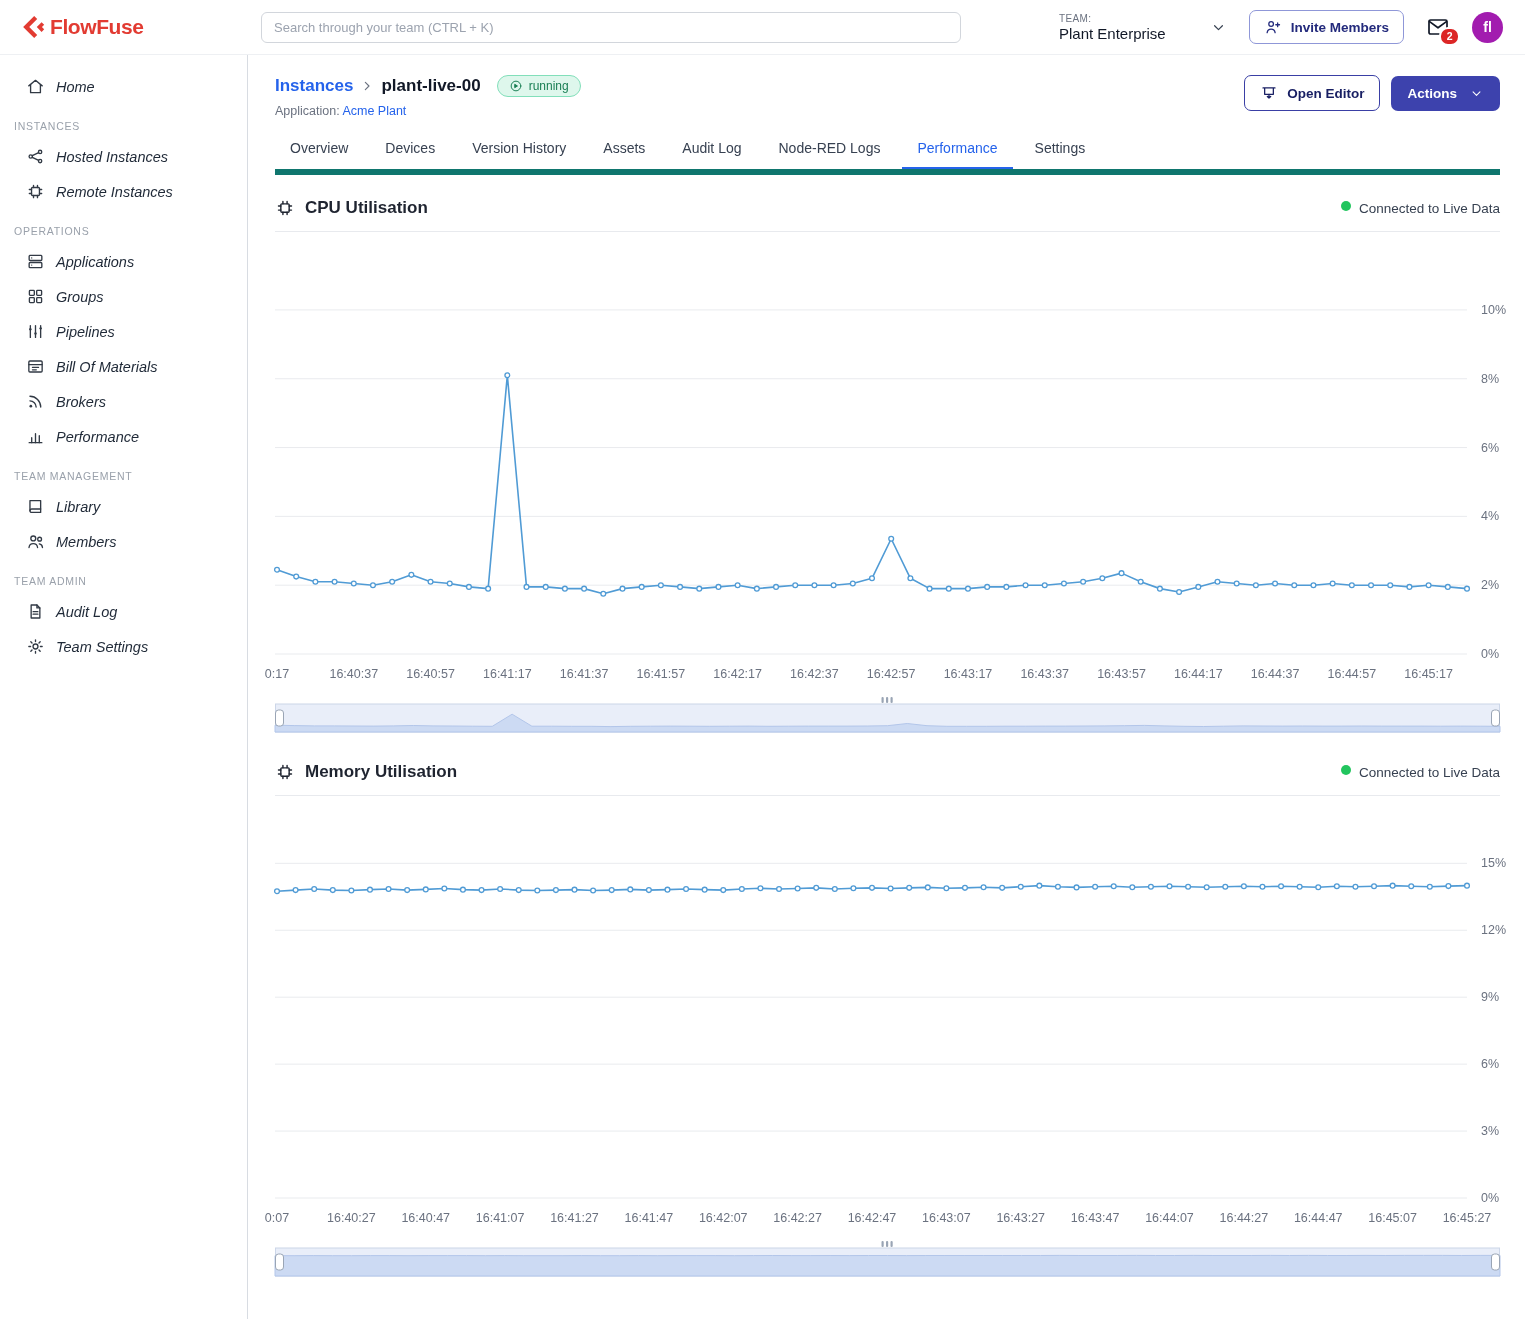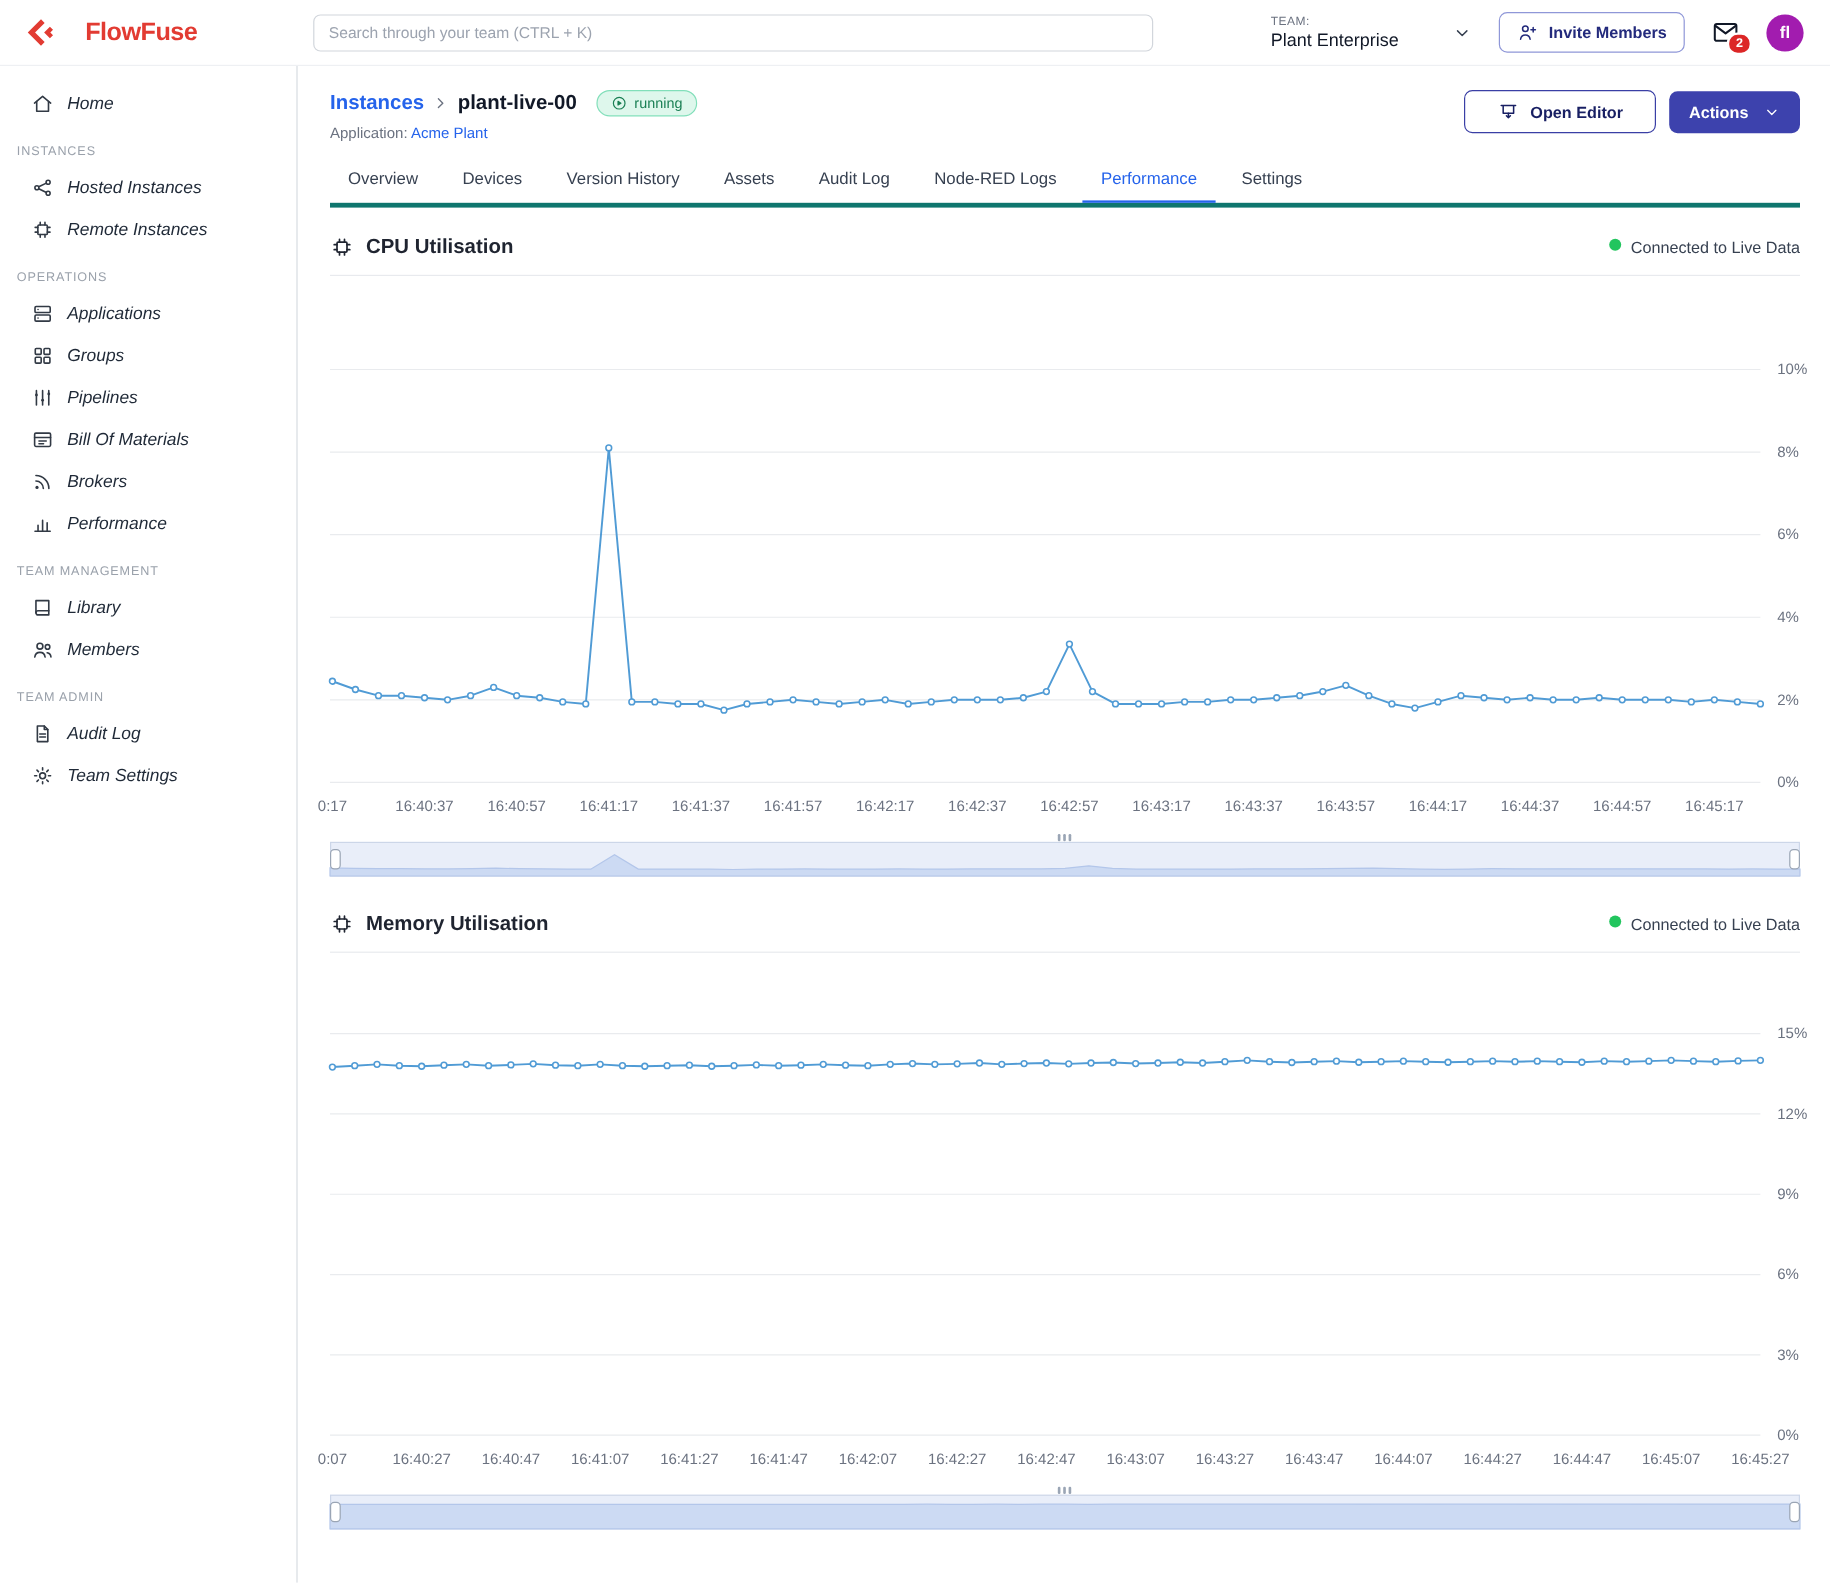--- a/index.html
+++ b/index.html
@@ -4,21 +4,21 @@
 <style>
   * { margin:0; padding:0; box-sizing:border-box; }
   html,body { width:1525px; }
   body { font-family:"Liberation Sans", sans-serif; background:#fff; color:#111827; font-size:14px; }
   :root { --brand-red:#e23b32; --accent:#3d42ad; --link:#2563eb; --green:#22c55e; --badge-red:#dc2626; }
   svg { display:block; font-family:inherit; }
   .svgi { width:100%; height:100%; }
 
   
   .topbar { height:55px; display:flex; align-items:center; background:#fff; border-bottom:1px solid #eef0f3; padding-right:22px; }
-  .brand { width:248px; min-width:248px; display:flex; align-items:center; gap:24px; padding-left:20px; cursor:pointer; }
+  .brand { width:248px; min-width:248px; display:flex; align-items:center; gap:3px; padding-left:20px; cursor:pointer; }
   .brand .logo { width:27px; height:27px; }
   .brand-text { font-size:21px; font-weight:700; color:var(--brand-red); letter-spacing:-0.02em; }
   .search { margin-left:13px; width:700px; height:31px; border:1px solid #d2d6dc; border-radius:6px; padding:0 12px; font-size:13px; color:#374151; outline:none; font-family:inherit; background:#fff; }
   .search::placeholder { color:#9ca3af; }
   .topbar-right { margin-left:auto; display:flex; align-items:center; gap:20px; }
   .team-select { display:flex; align-items:center; gap:44px; cursor:pointer; padding:4px 2px; }
   .team-label { display:block; font-size:10px; color:#6b7280; letter-spacing:.04em; }
   .team-name { display:block; font-size:15px; color:#111827; font-weight:500; margin-top:1px; }
   .chev16 { width:17px; height:17px; color:#374151; }
   .invite-btn { display:flex; align-items:center; gap:9px; border:1px solid #8f97d8; border-radius:7px; padding:7px 14px; font-size:13.5px; font-weight:700; color:#232a7c; background:#fff; cursor:pointer; font-family:inherit; }
@@ -39,27 +39,27 @@
   .page-head { display:flex; justify-content:space-between; align-items:flex-start; padding-top:20px; }
   .crumbs { display:flex; align-items:center; }
   .crumb-link { color:var(--link); font-weight:700; font-size:17px; text-decoration:none; cursor:pointer; }
   .crumb-sep { width:16px; height:16px; color:#6b7280; margin:0 6px; }
   .page-title { font-weight:700; font-size:17px; color:#111827; }
   .running-badge { display:inline-flex; align-items:center; gap:6px; background:#def7ec; border:1px solid #82dfba; color:#1a7f54; font-size:12px; border-radius:999px; padding:3px 11px; margin-left:16px; }
   .running-badge .icn { width:14px; height:14px; }
   .app-line { font-size:12.5px; color:#6b7280; margin-top:7px; }
   .app-line a { color:var(--link); text-decoration:none; cursor:pointer; }
   .head-actions { display:flex; gap:11px; align-items:center; }
-  .btn-outline { display:flex; align-items:center; gap:9px; border:1.5px solid #3a3fa5; background:#fff; color:#181f63; font-weight:700; font-size:13.5px; border-radius:7px; padding:8px 27px; cursor:pointer; font-family:inherit; }
+  .btn-outline { display:flex; align-items:center; gap:9px; border:1.5px solid #3a3fa5; background:#fff; color:#181f63; font-weight:700; font-size:13.5px; border-radius:7px; padding:8px 15px; cursor:pointer; font-family:inherit; }
   .btn-outline .icn { width:18px; height:18px; }
   .btn-primary { display:flex; align-items:center; gap:12px; background:var(--accent); color:#fff; font-weight:700; font-size:13.5px; border:none; border-radius:7px; padding:10px 16px; cursor:pointer; font-family:inherit; }
   .btn-primary .icn { width:15px; height:15px; }
 
   
-  .tabs { display:flex; gap:7px; border-bottom:4px solid #0f766e; margin-top:12px;text-align:center; }
+  .tabs { display:flex; gap:7px; border-bottom:6px solid #0f766e; margin-top:12px;text-align:center; }
   .tab { padding:10px 15px 11px; font-size:14px; color:#374151; cursor:pointer; border-bottom:2.5px solid transparent; }
   .tab.active { color:var(--link); border-bottom-color:var(--link); font-weight:500; }
 
   
   .chart-block { margin-top:13px; }
   .chart-block + .chart-block { margin-top:20px; }
   .chart-head { display:flex; align-items:center; gap:10px; padding:10px 0 13px; border-bottom:1px solid #e8eaee; }
   .chart-head .chart-icn { width:20px; height:20px; color:#1f2430; }
   .chart-head h2 { font-size:17px; font-weight:700; color:#1f2430;text-align:center; }
   .live { margin-left:auto; display:flex; align-items:flex-start; gap:8px; font-size:13.5px; color:#374151; }

